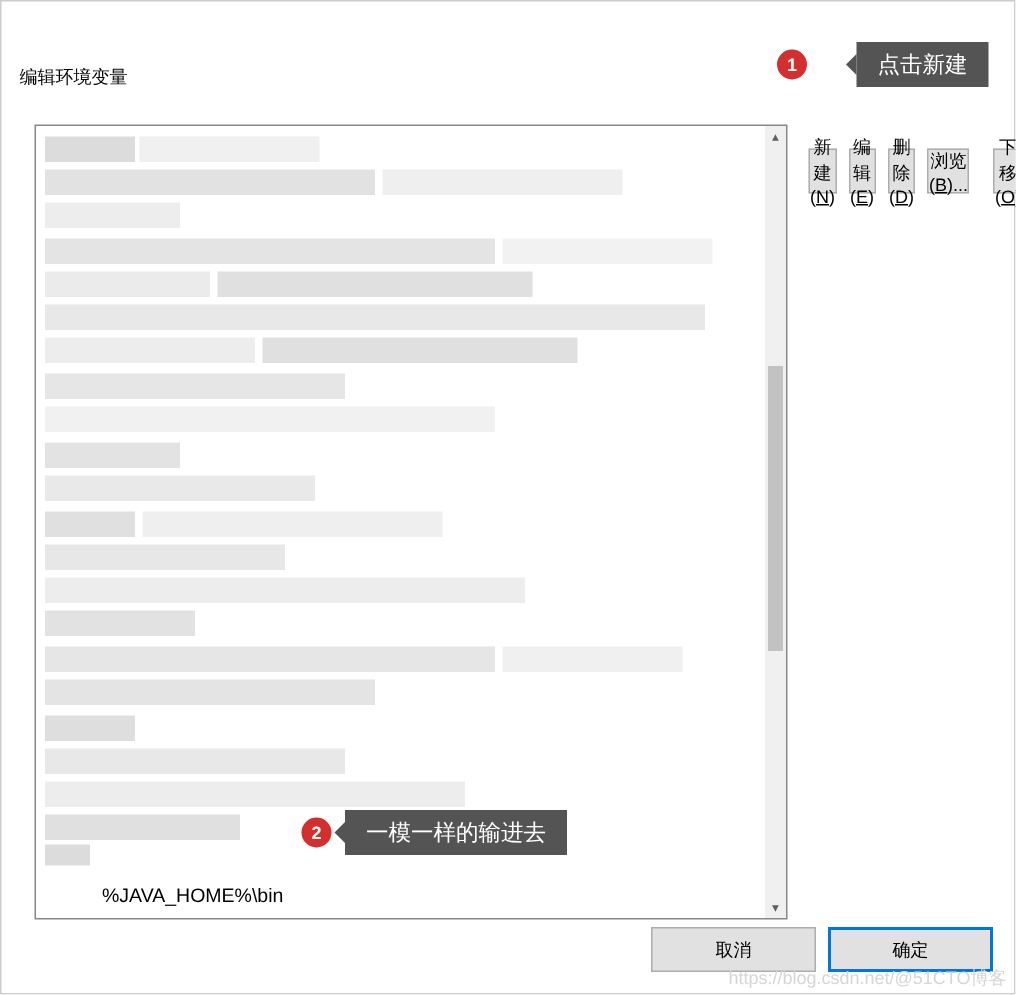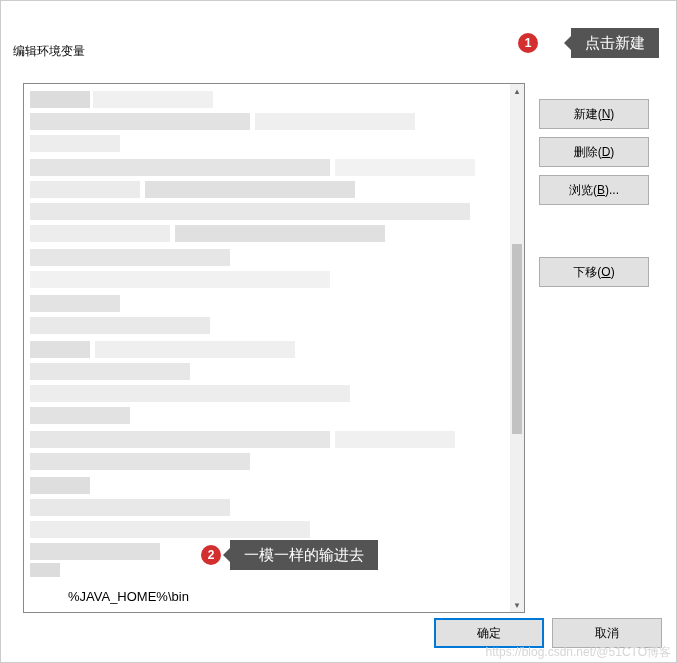--- a/index.html
+++ b/index.html
@@ -9,21 +9,21 @@
     .title { font-size: 12px; }
     .close-btn { width: 46px; height: 36px; margin-left: auto; display: flex; align-items: center; justify-content: center; font-size: 14px; cursor: pointer; }
     .content { display: flex; padding: 14px 14px 0 22px; height: 560px; gap: 14px; }
     .listwrap { width: 502px; height: 530px; border: 1px solid #888; position: relative; background: #fff; overflow: hidden; }
     .pixelated { position: absolute; inset: 1px 14px 40px 1px; }
     .block { position: absolute; background: #e9e9e9; }
     .entry { position: absolute; left: 8px; bottom: 8px; font-size: 13px; font-family: "Segoe UI", sans-serif; margin-left: 36px; }
     .scroll { position: absolute; right: 0; top: 0; bottom: 0; width: 14px; background: #f0f0f0; }
     .scroll-arrow { width: 14px; height: 14px; display: flex; align-items: center; justify-content: center; color: #606060; font-size: 9px; }
     .scroll-thumb { position: absolute; right: 2px; width: 10px; background: #c2c2c2; }
-    .buttons { display: flex; flex-direction: column; gap: 8px; width: 110px; padding-top: 16px; }
+    .buttons { display: flex; flex-direction: row; gap: 8px; width: 110px; padding-top: 16px; }
     .btn { height: 30px; border: 1px solid #adadad; background: #e1e1e1; font-size: 12px; cursor: pointer; display: flex; align-items: center; justify-content: center; }
     .spacer-sm { height: 36px; }
     .spacer-lg { height: 48px; }
     .footer { position: absolute; right: 14px; bottom: 14px; display: flex; gap: 8px; }
     .footer .btn { width: 110px; }
     .footer .primary { border: 2px solid #0078d7; background: #e1e1e1; }
     .callout { position: absolute; height: 30px; background: #545454; color: #fff; font-size: 15px; display: flex; align-items: center; padding: 0 14px; }
     .callout::before { content: ""; position: absolute; left: -7px; top: 8px; border-top: 7px solid transparent; border-bottom: 7px solid transparent; border-right: 7px solid #545454; }
     .c1 { top: 28px; right: 18px; }
     .c2 { top: 540px; left: 230px; }
@@ -83,39 +83,42 @@
         <div class="scroll-thumb" style="top:160px;height:190px;"></div>
         <div class="scroll-arrow" style="position:absolute;bottom:0;">▾</div>
       </div>
     </div>
 
     <div class="buttons">
       <button class="btn">
           <span>新建(<u>N</u>)</span>
         </button>
       <button class="btn">
+          <span>编辑(<u>E</u>)</span>
+        </button>
+      <button class="btn">
           <span>删除(<u>D</u>)</span>
         </button>
       <button class="btn">
           <span>浏览(<u>B</u>)...</span>
         </button>
       <div class="spacer-sm"></div>
       <button class="btn">
           <span>下移(<u>O</u>)</span>
         </button>
       <div class="spacer-lg"></div>
     </div>
   </div>
 
   <div class="footer">
+    <button class="btn">
+        <span>取消</span>
+      </button>
     <button class="btn primary">
         <span>确定</span>
-      </button>
-    <button class="btn">
-        <span>取消</span>
       </button>
   </div>
 </div>
 
 <div class="badge b1">1</div>
 <div class="callout c1">点击新建</div>
 <div class="badge b2">2</div>
 <div class="callout c2">一模一样的输进去</div>
 
 <div class="watermark">https://blog.csdn.net/@51CTO博客</div>

